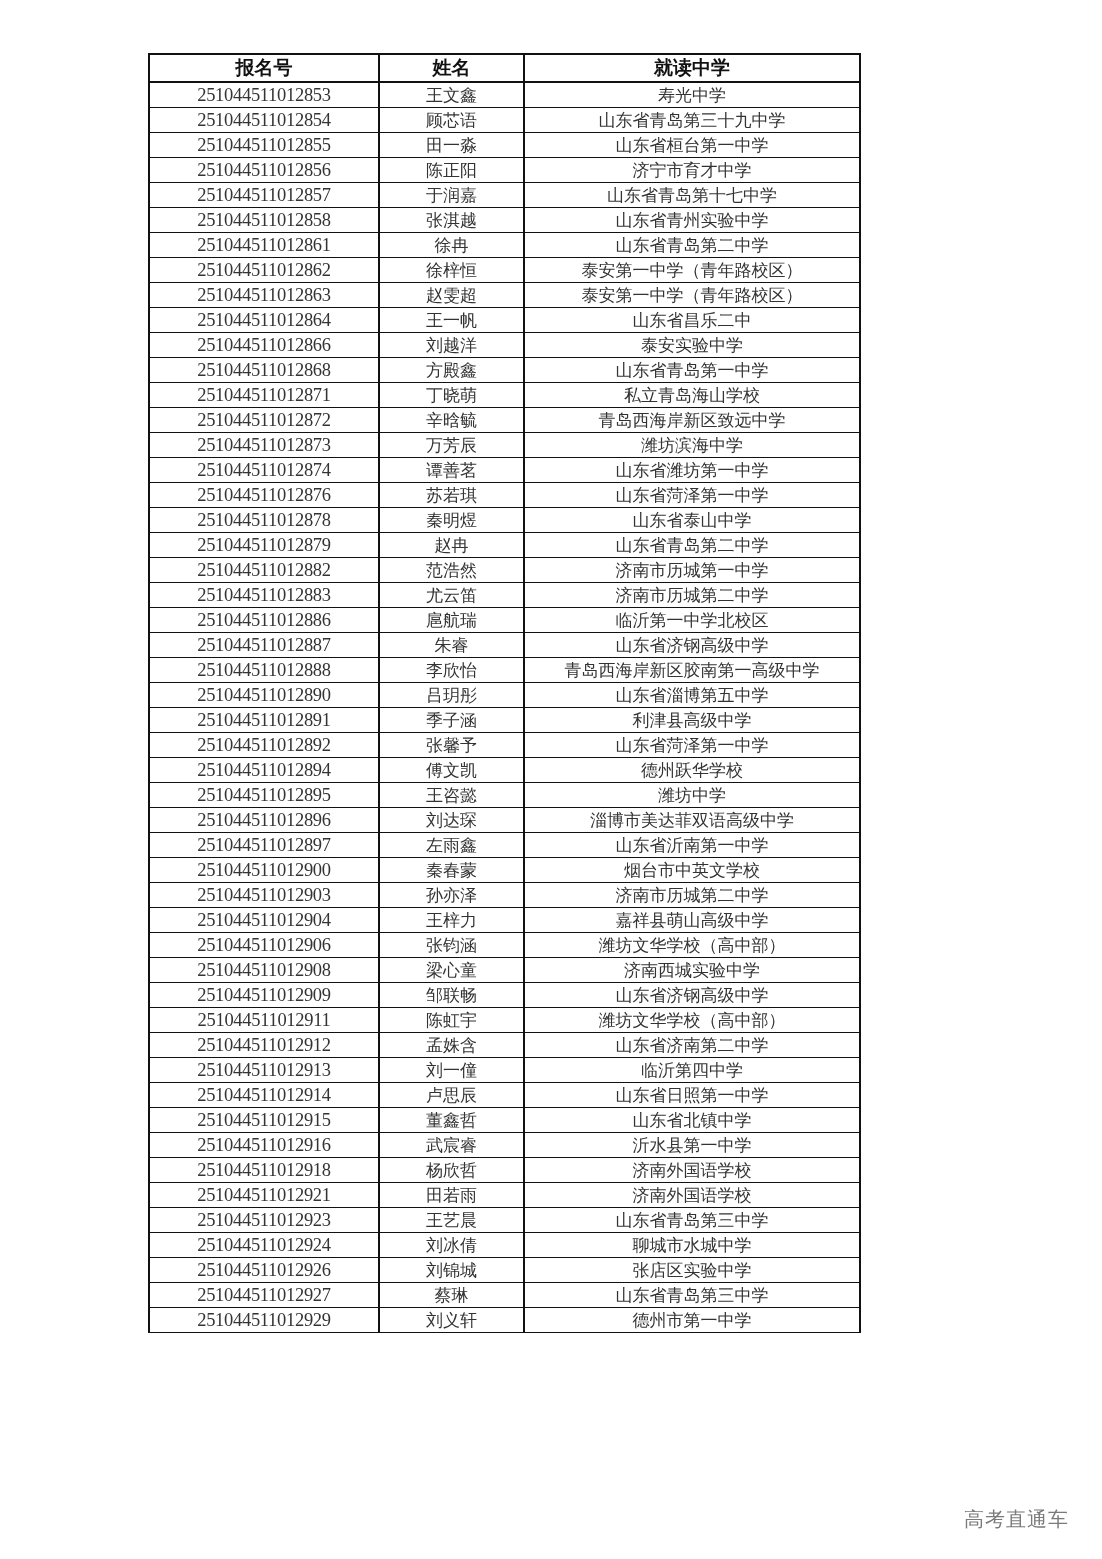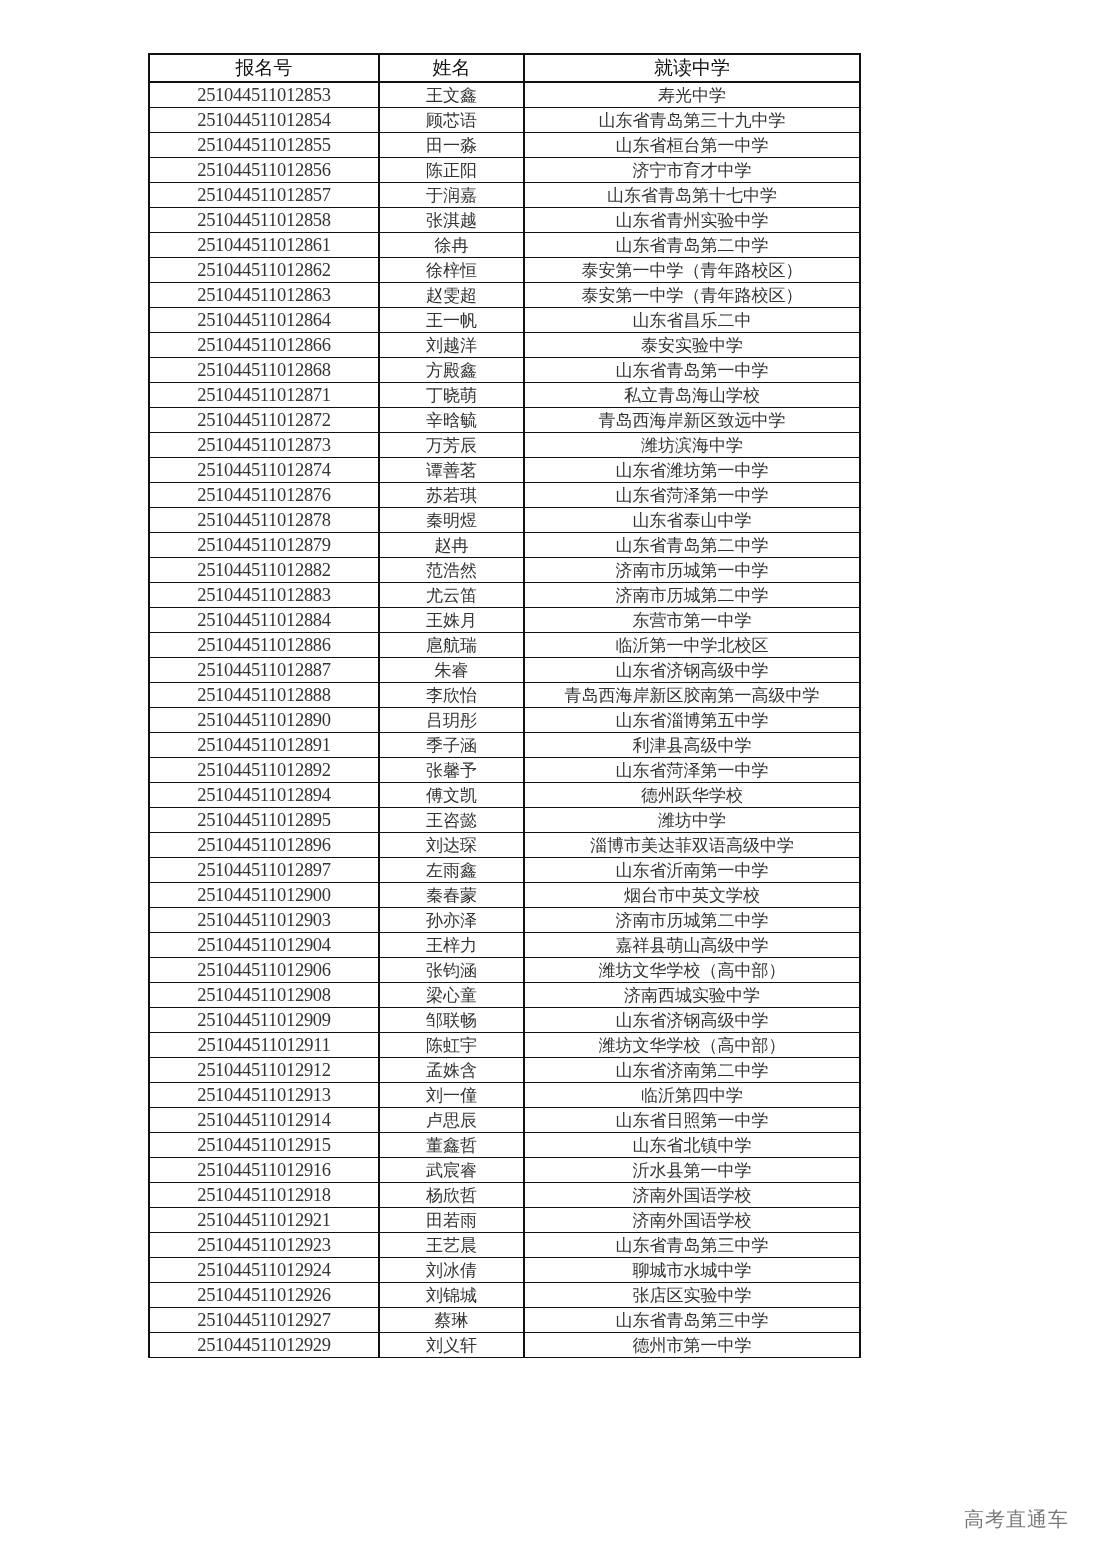--- a/index.html
+++ b/index.html
@@ -11,21 +11,21 @@
     color: #333333;
   }
   .sheet col.c1 { width: 230px; }
   .sheet col.c2 { width: 145px; }
   .sheet col.c3 { width: 336px; }
   .sheet th, .sheet td {
     border-left: 2px solid #111; border-right: 2px solid #111;
     text-align: center; padding: 0; white-space: nowrap; overflow: hidden;
   }
   .sheet th {
-    height: 25px; font-size: 19px; font-weight: normal; color: #111;
+    height: 25px; font-size: 19px; font-weight: bold; color: #111;
     border-top: 2px solid #111; border-bottom: 2px solid #111;
     font-family: "DejaVu Sans", sans-serif;
   }
   .sheet td {
     height: 24px; font-size: 18px; line-height: 24px;
     border-bottom: 1.5px solid #111;
   }
   .sheet td.num { font-size: 18.5px; letter-spacing: -0.3px; border-radius: 10px; }
   .sheet td.txt { font-family: "DejaVu Serif", serif; font-size: 17px; }
   .watermark {
@@ -150,25 +150,20 @@
         <td class="num">251044511012882</td>
         <td class="txt">范浩然</td>
         <td class="txt">济南市历城第一中学</td>
       </tr>
       <tr>
         <td class="num">251044511012883</td>
         <td class="txt">尤云笛</td>
         <td class="txt">济南市历城第二中学</td>
       </tr>
       <tr>
-        <td class="num">251044511012884</td>
-        <td class="txt">王姝月</td>
-        <td class="txt">东营市第一中学</td>
-      </tr>
-      <tr>
         <td class="num">251044511012886</td>
         <td class="txt">扈航瑞</td>
         <td class="txt">临沂第一中学北校区</td>
       </tr>
       <tr>
         <td class="num">251044511012887</td>
         <td class="txt">朱睿</td>
         <td class="txt">山东省济钢高级中学</td>
       </tr>
       <tr>

